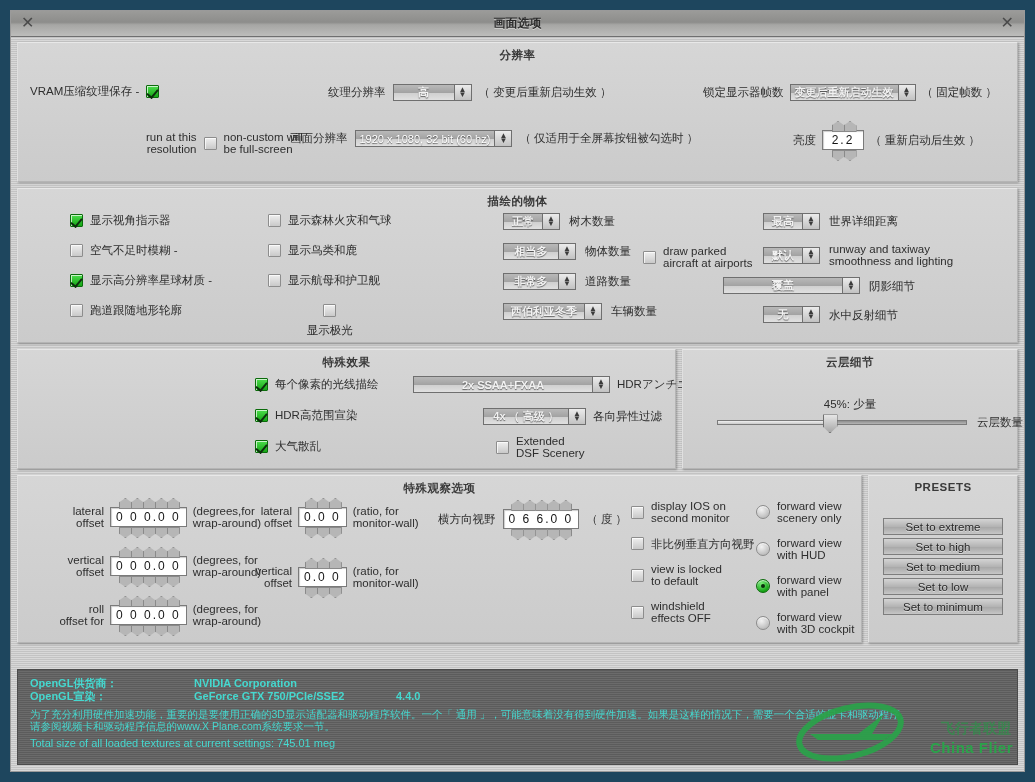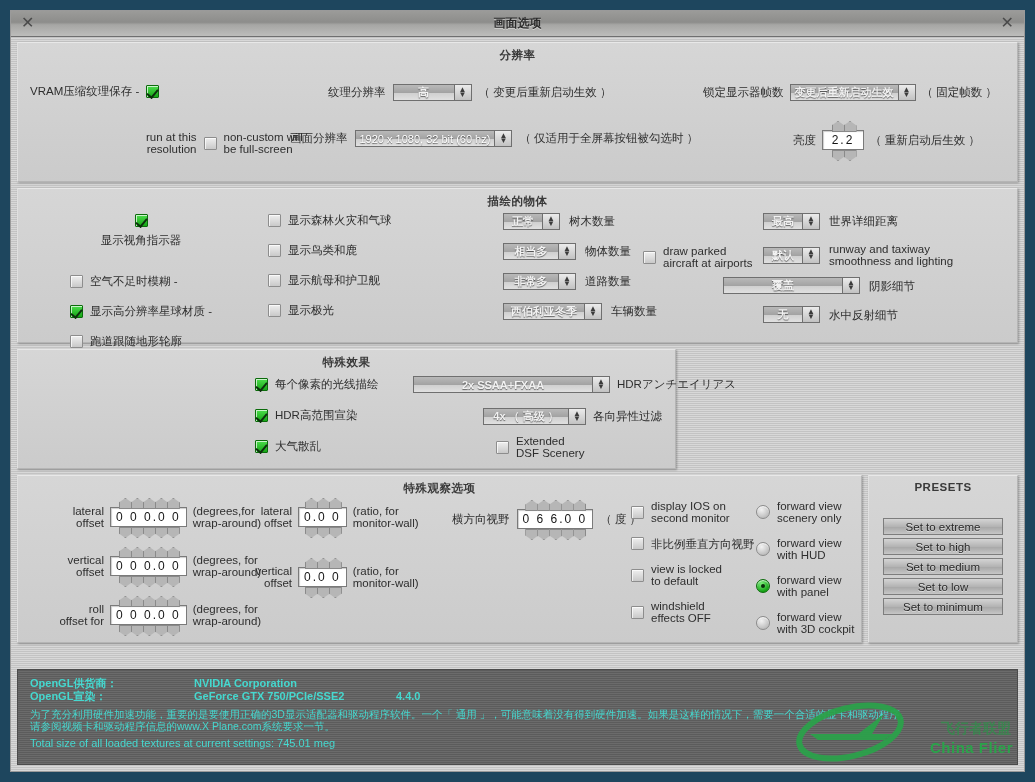--- a/index.html
+++ b/index.html
@@ -265,21 +265,21 @@
             </span>
         </span>
         <span class="lbl">（ 重新启动后生效 ）</span>
       </div>
     </div>
 
     <div class="panel" style="height:155px; margin-top:6px;">
       <div class="panel-title">描绘的物体</div>
 
       <div class="abs" id="obj-col1" style="left:52px; top:25px;">
-          <div class="cbrow" style="margin-bottom: 28px; flex-direction: column;">
+          <div class="cbrow" style="margin-bottom: 17px;">
             <span class="cb on"></span>
             <span class="lbl">显示视角指示器</span>
           </div>
           <div class="cbrow" style="margin-bottom: 17px;">
             <span class="cb"></span>
             <span class="lbl">空气不足时模糊 -</span>
           </div>
           <div class="cbrow" style="margin-bottom: 17px;">
             <span class="cb on"></span>
             <span class="lbl">显示高分辨率星球材质 -</span>
@@ -295,21 +295,21 @@
             <span class="lbl">显示森林火灾和气球</span>
           </div>
           <div class="cbrow" style="margin-bottom: 17px;">
             <span class="cb"></span>
             <span class="lbl">显示鸟类和鹿</span>
           </div>
           <div class="cbrow" style="margin-bottom: 17px; text-align: right;">
             <span class="cb"></span>
             <span class="lbl">显示航母和护卫舰</span>
           </div>
-          <div class="cbrow" style="margin-bottom: 17px;">
+          <div class="cbrow" style="margin-bottom: 17px; flex-direction: column;">
             <span class="cb"></span>
             <span class="lbl">显示极光</span>
           </div>
         </div>
       <div class="abs" id="obj-col3" style="left:485px; top:24px;">
           <div style="display: flex; align-items: center; gap: 9px; margin-bottom: 13px;">
             <span class="dd">
               <span class="val" style="width: 40px;">正常</span>
               <span class="arw">
                 <i>▲</i>
@@ -444,20 +444,34 @@
         </div>
 
         <div class="abs cbrow" style="left:478px; top:85px;">
           <span class="cb"></span>
           <span class="lbl two">
             <span>Extended</span><br><span>DSF Scenery</span>
           </span>
         </div>
       </div>
 
+      <div class="panel" style="flex:1; height:120px;">
+        <div class="panel-title">云层细节</div>
+        <div class="abs" style="left:0; right:0; top:44px; text-align:center;">
+          <span class="lbl" style="display:inline-block;">45%: 少量</span>
+        </div>
+        <div class="abs" style="left:34px; top:66px; display:flex; align-items:center; gap:10px;">
+          <span class="slider-wrap">
+            <span class="sl-track"></span>
+            <span class="sl-fill" id="cloudFill" style="width: 112.5px;"></span>
+            <span class="sl-knob" id="cloudKnob" style="left: 105.5px;"></span>
+          </span>
+          <span class="lbl">云层数量</span>
+        </div>
+      </div>
     </div>
 
     <div style="display:flex; gap:6px; margin-top:6px;">
 
       <div class="panel" style="width:845px; height:168px;">
         <div class="panel-title">特殊观察选项</div>
 
         <div class="abs" id="spin-left" style="left:28px; top:22px;">
             <div style="display: flex; align-items: center; gap: 6px; margin-bottom: 11px;">
               <span class="lbl two lbl-r" style="width: 58px;"><span>lateral</span><br><span>offset</span></span>
@@ -553,21 +567,21 @@
                 <span class="comb dn">
                   <span class="ar"></span>
                   <span class="ar"></span>
                   <span class="ar"></span>
                 </span>
               </span>
               <span class="lbl two"><span>(ratio, for</span><br><span>monitor-wall)</span></span>
             </div>
           </div>
 
-        <div class="abs" style="left:434px; top:24px; display:flex; align-items:center; gap:7px;">
+        <div class="abs" style="left:420px; top:24px; display:flex; align-items:center; gap:7px;">
           <span class="lbl">横方向视野</span>
           <span class="spin">
             <span class="comb up" id="fovUp">
                 <span class="ar"></span>
                 <span class="ar"></span>
                 <span class="ar"></span>
                 <span class="ar"></span>
                 <span class="ar"></span>
               </span>
             <span class="field" style="display:block;">0 6 6.0 0</span>

